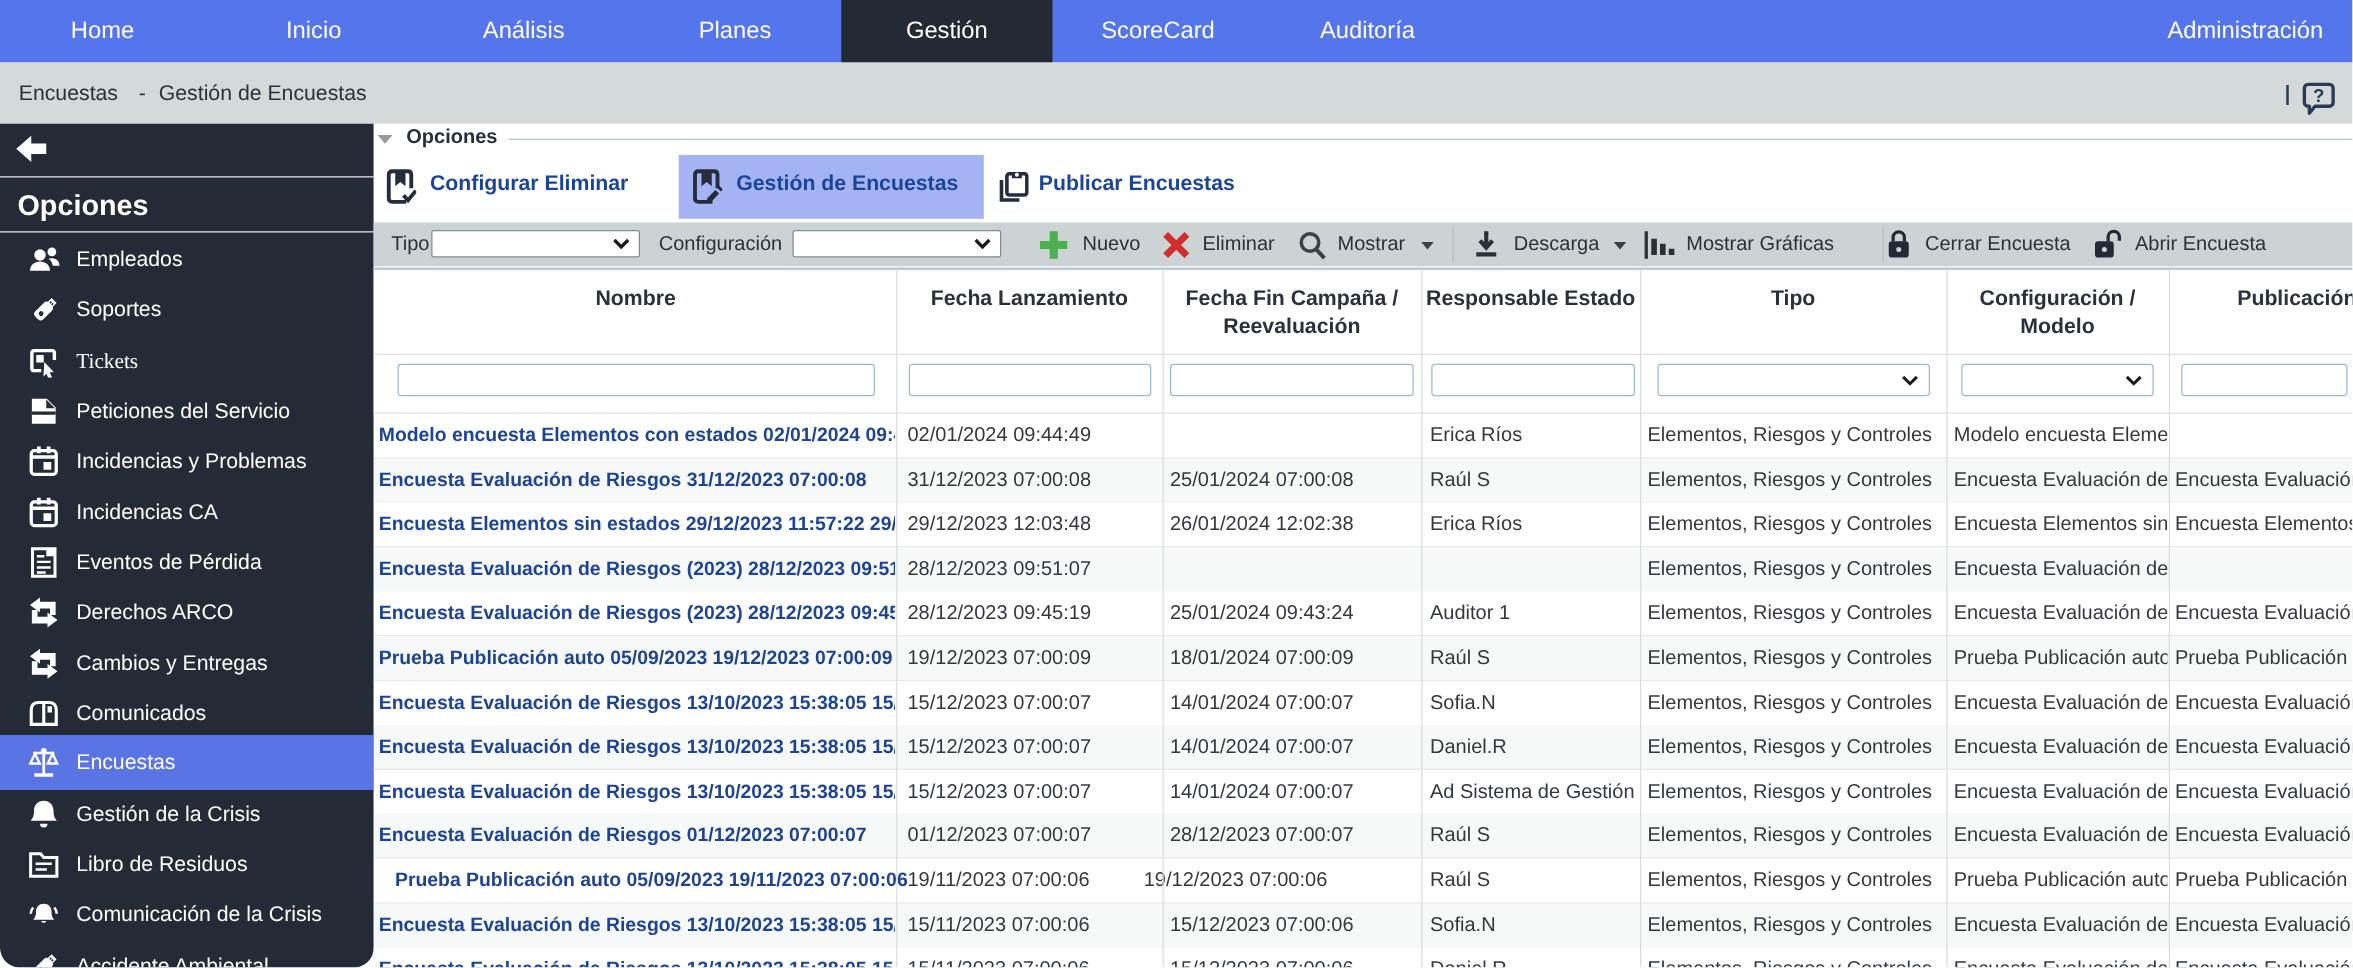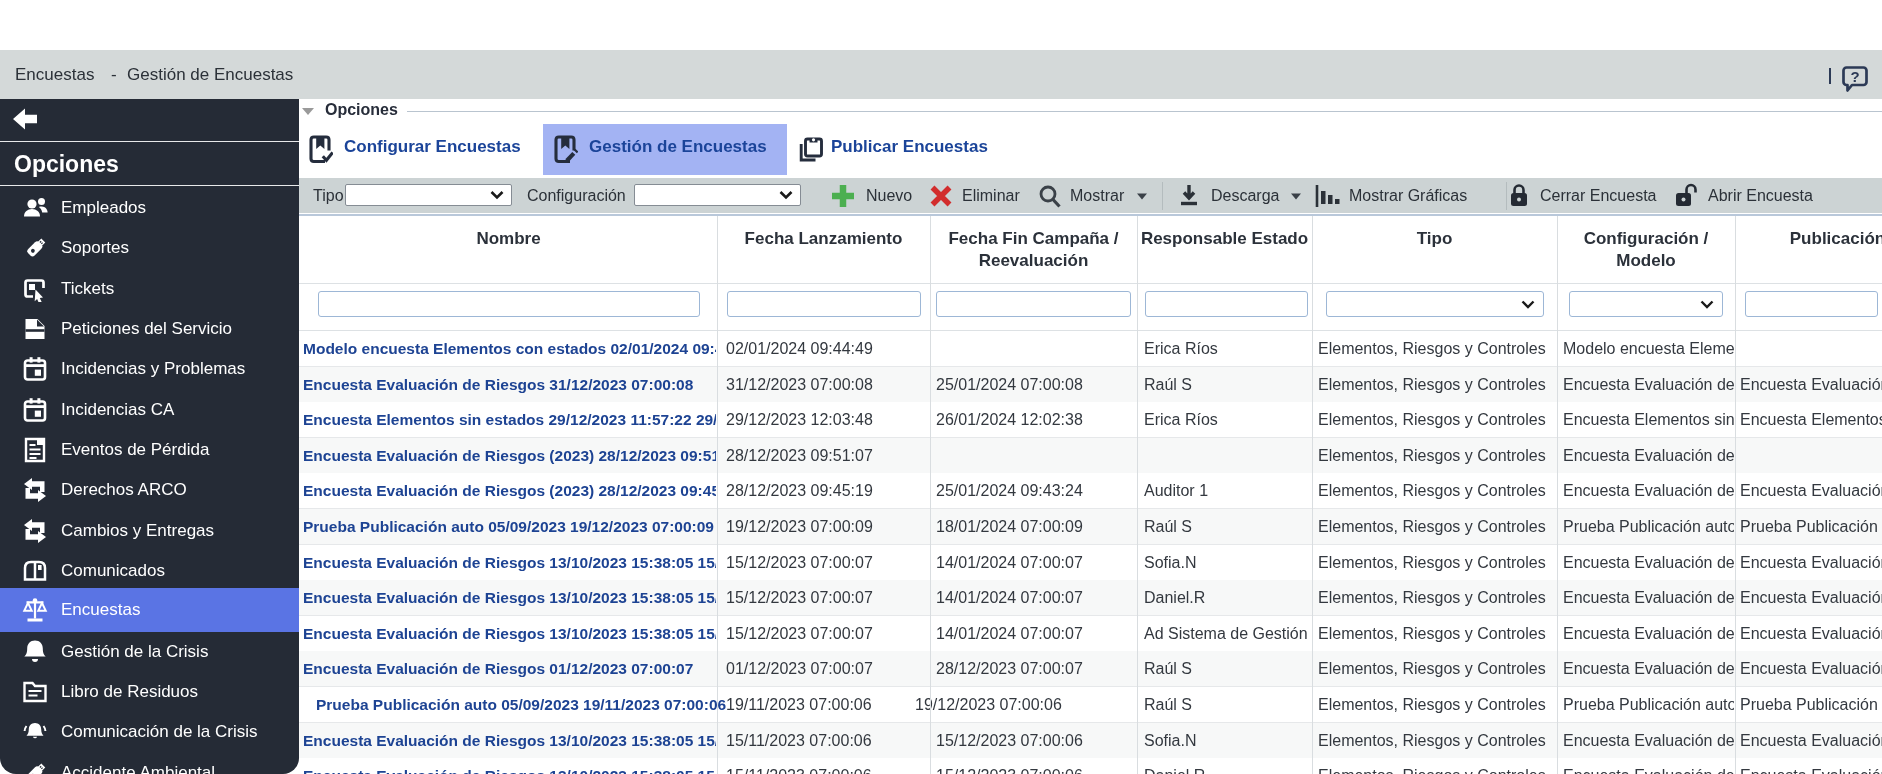--- a/index.html
+++ b/index.html
@@ -64,20 +64,30 @@
   .tcell { position:absolute; top:0; height:35px; line-height:35px; font-size:16px; color:#33383f; white-space:nowrap; overflow:hidden; }
   .tname { font-weight:bold; color:#1d4393; font-size:15.5px; }
 
   
   #helpsep { position:absolute; left:1829px; top:18px; width:2px; height:16px; background:#2c3a56; }
 </style>
 </head>
 <body>
 <div id="page">
 
+  <div id="nav">
+    <div class="navitem" style="left:37px; width:90px;">Home</div>
+    <div class="navitem" style="left:206px; width:90px;">Inicio</div>
+    <div class="navitem" style="left:374px; width:90px;">Análisis</div>
+    <div class="navitem" style="left:543px; width:90px;">Planes</div>
+    <div id="nav-gestion">Gestión</div>
+    <div class="navitem" style="left:881px; width:90px;">ScoreCard</div>
+    <div class="navitem" style="left:1049px; width:90px;">Auditoría</div>
+    <div class="navitem" style="left:1734px; width:148px; text-align:left;">Administración</div>
+  </div>
 
   <div id="crumb">
     <div class="crumbtxt" style="left:15px;">Encuestas</div>
     <div class="crumbtxt" style="left:111px;">-</div>
     <div class="crumbtxt" style="left:127px;">Gestión de Encuestas</div>
     <div id="helpsep"></div>
     <svg style="position:absolute; left:1841px; top:15px;" width="28" height="28" viewBox="0 0 28 28">
       <path d="M5.5 2.5 h17 a3 3 0 0 1 3 3 v11.5 a3 3 0 0 1 -3 3 h-11.5 l-4.5 5.5 v-5.5 h-1 a3 3 0 0 1 -3 -3 v-11.5 a3 3 0 0 1 3 -3 z" fill="none" stroke="#2c3a56" stroke-width="2.7" stroke-linejoin="round"></path>
       <text x="14" y="16.5" font-size="15" font-weight="bold" fill="#2c3a56" text-anchor="middle">?</text>
     </svg>
@@ -111,21 +121,21 @@
             </g>
           </svg></span>
         <span class="mtxt" style="height:40px; line-height:40px;">Soportes</span>
       </div>
 <div class="mitem" style="top:169.7px; height:40.33px;">
         <span class="mico" style="top:7.2px;"><svg viewBox="0 0 26 26">
             <path d="M21.5 12 V 6.5 Q21.5 4.5 19.5 4.5 H 5.5 Q3.5 4.5 3.5 6.5 V 18.5 Q3.5 20.5 5.5 20.5 H 11" fill="none" stroke="#fff" stroke-width="2.7"></path>
             <rect x="7" y="8" width="6" height="6" fill="#fff"></rect>
             <path d="M13.5 13.5 l7.5 8 l-3.2 0.4 l2 4.4 l-2.7 1.2 l-2-4.5 l-2.4 2.2 z" fill="#fff"></path>
           </svg></span>
-        <span class="mtxt" style="height:40px; line-height:40px;">Tickets</span>
+        <span class="mtxt" style="height:40px; line-height:40px;font-family:Liberation Serif, serif;">Tickets</span>
       </div>
 <div class="mitem" style="top:210.0px; height:40.33px;">
         <span class="mico" style="top:7.2px;"><svg viewBox="0 0 26 26">
             <path d="M3.5 3 h12 l7 7 v13 h-19 z" fill="#fff"></path>
             <path d="M15 3.5 l7 7 h-7 z" fill="#252b36"></path>
             <path d="M3.5 14.5 h19" stroke="#252b36" stroke-width="2.6"></path>
           </svg></span>
         <span class="mtxt" style="height:40px; line-height:40px;">Peticiones del Servicio</span>
       </div>
 <div class="mitem" style="top:250.3px; height:40.33px;">
@@ -231,21 +241,21 @@
       <div class="hline"></div>
     </div>
 
     <div id="tabs">
       <div class="tabbox active" style="left:244px; width:244px;"></div>
       <svg class="tabico" style="left:10px;" viewBox="0 0 24 29">
           <path d="M16 26.5 H 4.8 Q 2 26.5 2 23.7 V 4.8 Q 2 2 4.8 2 H 17.2 Q 20 2 20 4.8 V 15.5" fill="none" stroke="#252d3d" stroke-width="3.1"></path>
           <path d="M7.2 2 h8.2 v12 l-4.1 -3.4 l-4.1 3.4 z" fill="#252d3d"></path>
           <path d="M13.8 21.3 l3.6 4 l6.3 -7.8" fill="none" stroke="#252d3d" stroke-width="3.1"></path>
         </svg>
-      <div class="tablbl" style="left:45px;">Configurar Encuestas</div>
+      <div class="tablbl" style="left:45px;">Configurar Eliminar</div>
       <svg class="tabico" style="left:255px;" viewBox="0 0 24 29">
           <path d="M16 26.5 H 4.8 Q 2 26.5 2 23.7 V 4.8 Q 2 2 4.8 2 H 17.2 Q 20 2 20 4.8 V 15.5" fill="none" stroke="#252d3d" stroke-width="3.1"></path>
           <path d="M7.2 2 h8.2 v12 l-4.1 -3.4 l-4.1 3.4 z" fill="#252d3d"></path>
           <path d="M12.8 25.7 l7 -7.3" stroke="#252d3d" stroke-width="4.2"></path>
           <path d="M21.3 16.8 l1.6 -1.7" stroke="#252d3d" stroke-width="4.2"></path>
         </svg>
       <div class="tablbl" style="left:290px;">Gestión de Encuestas</div>
       <svg class="tabico" style="left:500px;" viewBox="0 0 24 29">
           <path d="M2.2 9 V 25 H 16.5" fill="none" stroke="#252d3d" stroke-width="2.9"></path>
           <rect x="6.5" y="4" width="16" height="17" rx="2" fill="none" stroke="#252d3d" stroke-width="2.9"></rect>

